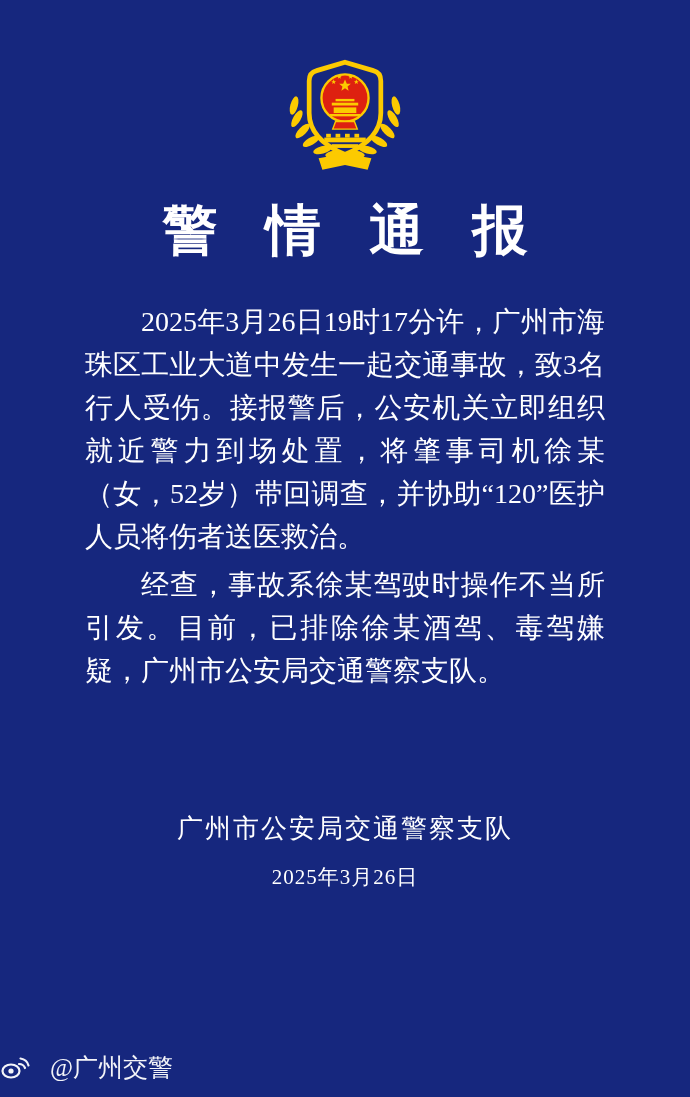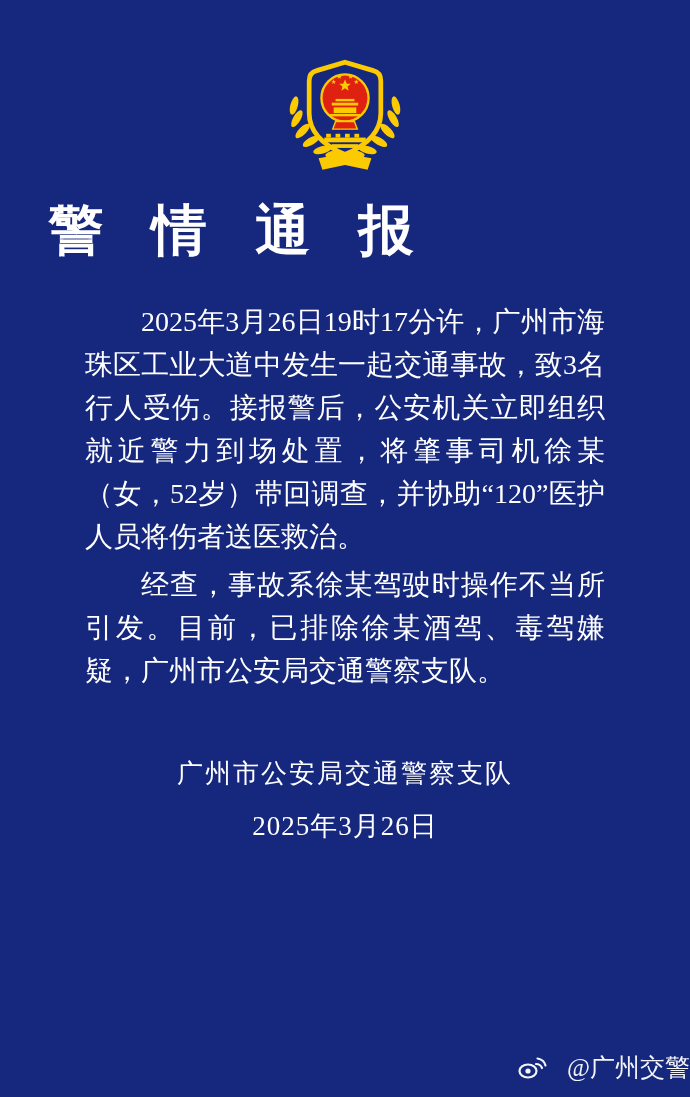--- a/index.html
+++ b/index.html
@@ -19,60 +19,60 @@
   }
   .page{width:690px;height:1097px;position:relative;}
   .badge-wrap{
     width:100%;
     display:flex;justify-content:center;
     padding-top:52px;
   }
   .badge-wrap svg{display:block;}
   h1.notice-title{
     margin:22px 0 0 0;
-    text-align:left;
+    text-align:center;
     font-size:55px;
     font-weight:bold;
     letter-spacing:0.88em;
     padding-left:0.88em; 
     line-height:1.2;
     color:var(--text,#fff);
   }
   .content{
     width:520px;
     margin:36px auto 0 auto;
     font-size:28px;
     line-height:43px;
     text-align:justify;
     text-justify:inter-ideograph;
   }
   .content p{
     margin:0 0 5px 0;
     text-indent:2em;
   }
   .signature{
-    margin-top:64px;
+    margin-top:119px;
     text-align:center;
   }
   .sig-name{
     font-size:26px;
     letter-spacing:2px;
   }
   .sig-date{
     margin-top:17px;
-    font-size:27px;
+    font-size:21px;
     letter-spacing:1px;
   }
   .footer{
     position:absolute;
     left:0;right:0;
     bottom:13px;
     display:flex;
     align-items:center;
-    justify-content:flex-end;
+    justify-content:flex-start;
     gap:20px;
     font-size:25px;
     color:var(--text,#fff);
     opacity:0.95;
   }
   .footer svg{display:block;}
 </style>
 </head>
 <body>
 

